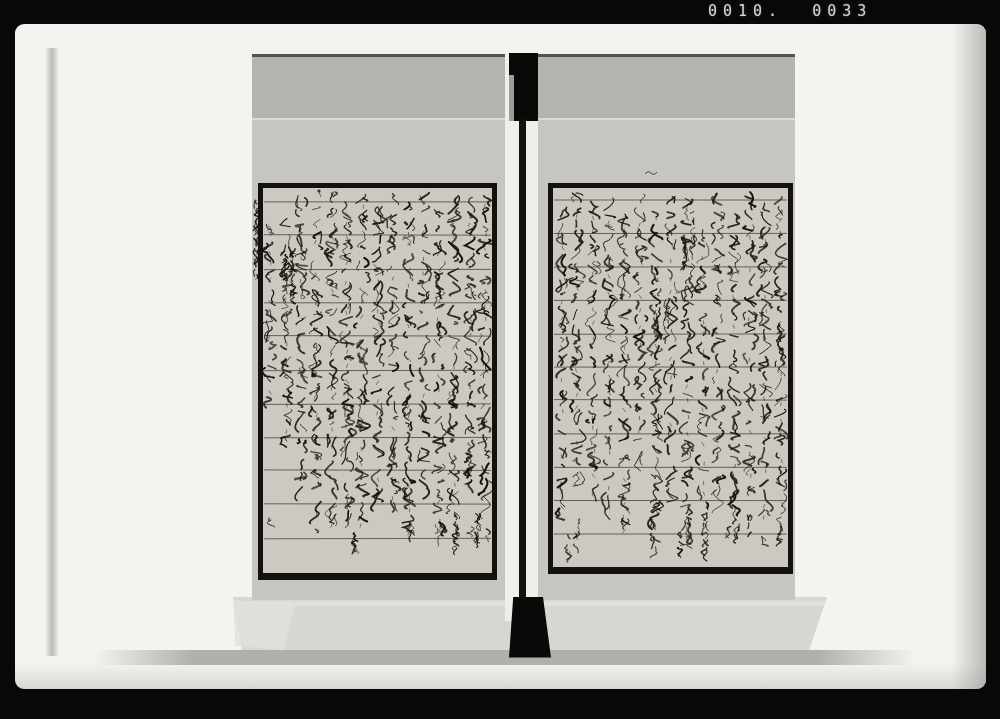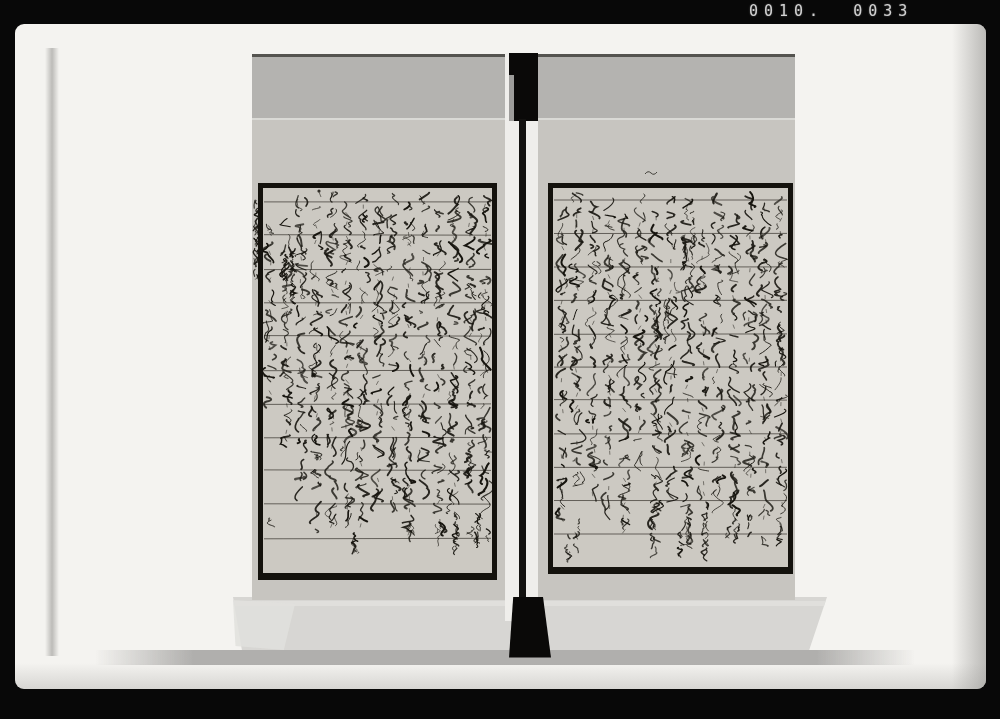--- a/index.html
+++ b/index.html
@@ -1,18 +1,18 @@
 <!DOCTYPE html>
 <html><head>
 <meta charset="utf-8">
 <style>
   html,body{margin:0;padding:0;background:#080808;}
   .stage{position:relative;width:1000px;height:719px;background:#080808;overflow:hidden;
          font-family:"Liberation Sans",sans-serif;}
-  .counter{position:absolute;left:749px;top:2px;color:#e4e4e4;
+  .counter{position:absolute;left:708px;top:2px;color:#e4e4e4;
            font-family:"DejaVu Sans Mono",monospace;font-size:15px;
            letter-spacing:6px;word-spacing:14px;opacity:.92;
            text-shadow:0 0 2px rgba(255,255,255,.35);}
   .photo{position:absolute;left:15px;top:24px;width:971px;height:665px;
          background:#f4f3f0;border-radius:9px;overflow:hidden;}
   
   .shade-right{position:absolute;right:0;top:0;width:34px;height:100%;
                background:linear-gradient(to right,rgba(140,139,136,0),rgba(140,139,136,.55));}
   .shade-bottom{position:absolute;left:0;bottom:0;width:100%;height:26px;
                 background:linear-gradient(to bottom,rgba(160,159,156,0),rgba(160,159,156,.35));}

